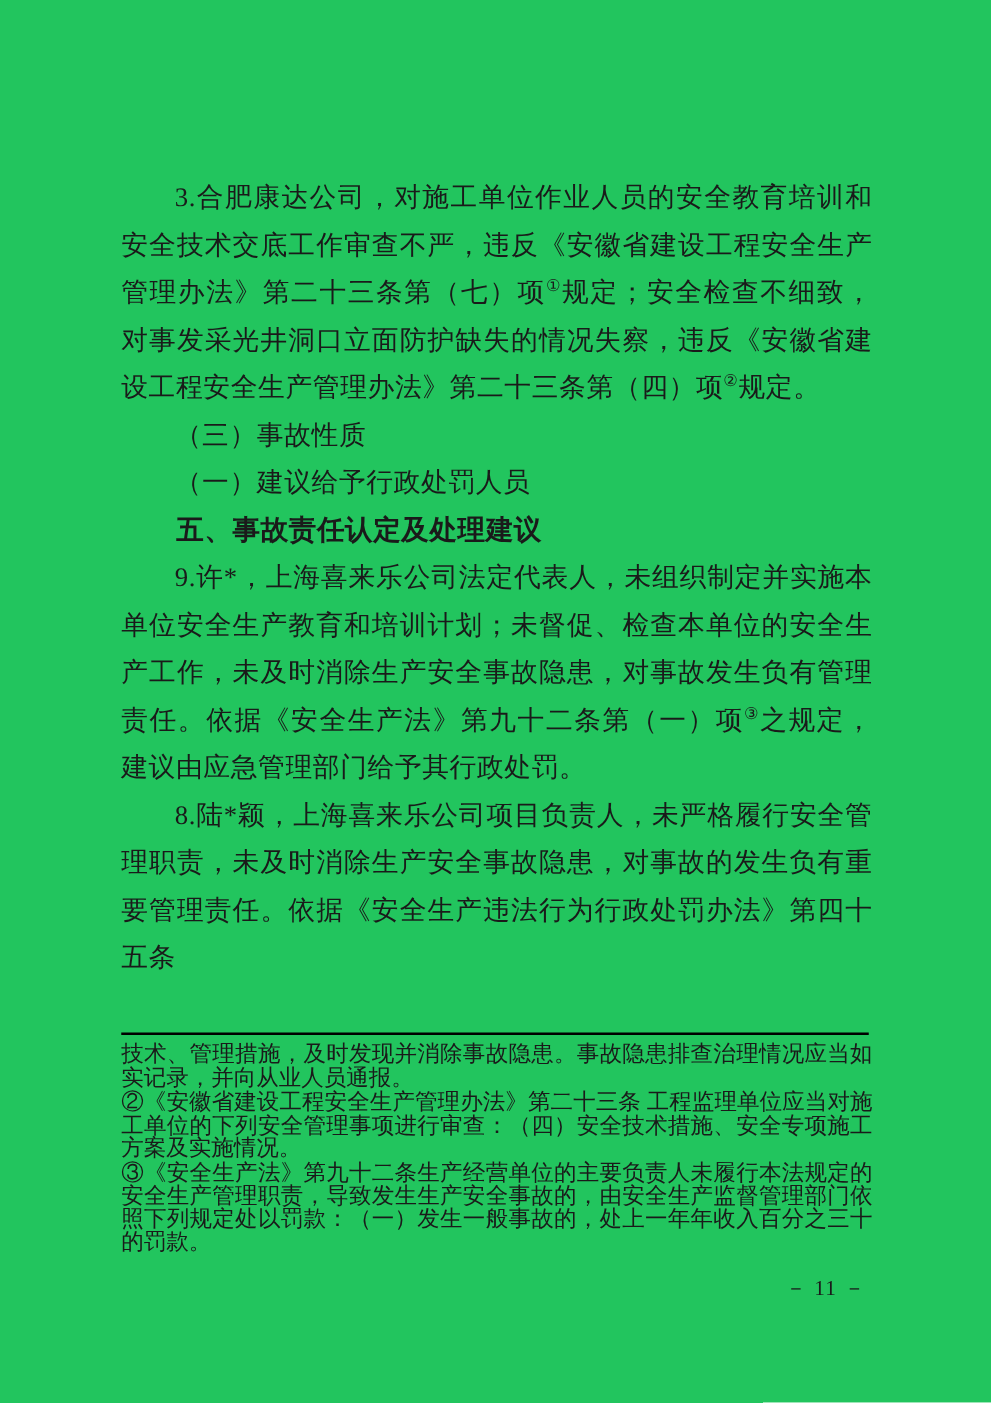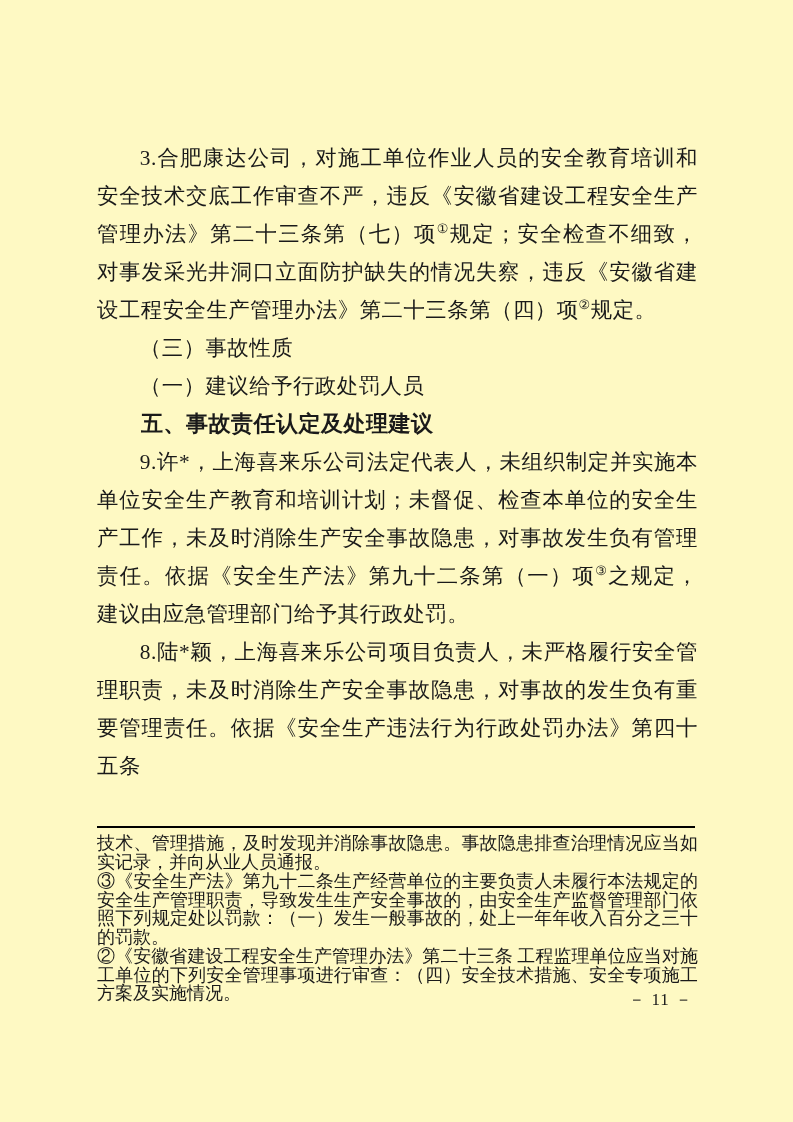--- a/index.html
+++ b/index.html
@@ -4,21 +4,21 @@
 <style>
   html, body {
     margin: 0;
     padding: 0;
     background: #ffffff;
   }
   .page {
     position: relative;
     width: 793px;
     height: 1122px;
-    background: #fef9c3;
+    background: #22c55e;
     overflow: hidden;
     color: #1a1a1a;
     font-family: "Liberation Serif", "DejaVu Serif", serif;
   }
   .content {
     position: absolute;
     left: 97px;
     top: 139px;
     width: 601px;
   }
@@ -55,21 +55,21 @@
   }
   .fn {
     margin: 0 0 1px 0;
     font-size: 18px;
     line-height: 18.5px;
     text-align: justify;
     text-indent: 0;
   }
   .page-number {
     position: absolute;
-    top: 988px;
+    top: 1019px;
     right: 100px;
     font-size: 17px;
     letter-spacing: 1px;
     color: #1a1a1a;
   }
 </style>
 </head>
 <body>
 
 <div class="page">
@@ -87,19 +87,19 @@
 
     <p class="para"><span>9.许*，上海喜来乐公司法定代表人，未组织制定并实施本单位安全生产教育和培训计划；未督促、检查本单位的安全生产工作，未及时消除生产安全事故隐患，对事故发生负有管理责任。依据《安全生产法》第九十二条第（一）项</span><sup class="fnref">③</sup><span>之规定，建议由应急管理部门给予其行政处罚。</span></p>
 
     <p class="para">8.陆*颖，上海喜来乐公司项目负责人，未严格履行安全管理职责，未及时消除生产安全事故隐患，对事故的发生负有重要管理责任。依据《安全生产违法行为行政处罚办法》第四十五条</p>
 
   </main>
 
   <footer class="footnotes">
     <div class="fn-divider"></div>
     <p class="fn">技术、管理措施，及时发现并消除事故隐患。事故隐患排查治理情况应当如实记录，并向从业人员通报。</p>
+    <p class="fn">②《安徽省建设工程安全生产管理办法》第二十三条 工程监理单位应当对施工单位的下列安全管理事项进行审查：（四）安全技术措施、安全专项施工方案及实施情况。</p>
     <p class="fn">③《安全生产法》第九十二条生产经营单位的主要负责人未履行本法规定的安全生产管理职责，导致发生生产安全事故的，由安全生产监督管理部门依照下列规定处以罚款：（一）发生一般事故的，处上一年年收入百分之三十的罚款。</p>
-    <p class="fn">②《安徽省建设工程安全生产管理办法》第二十三条 工程监理单位应当对施工单位的下列安全管理事项进行审查：（四）安全技术措施、安全专项施工方案及实施情况。</p>
   </footer>
 
   <div class="page-number">－ 11 －</div>
 
 </div>
 
 </body></html>

